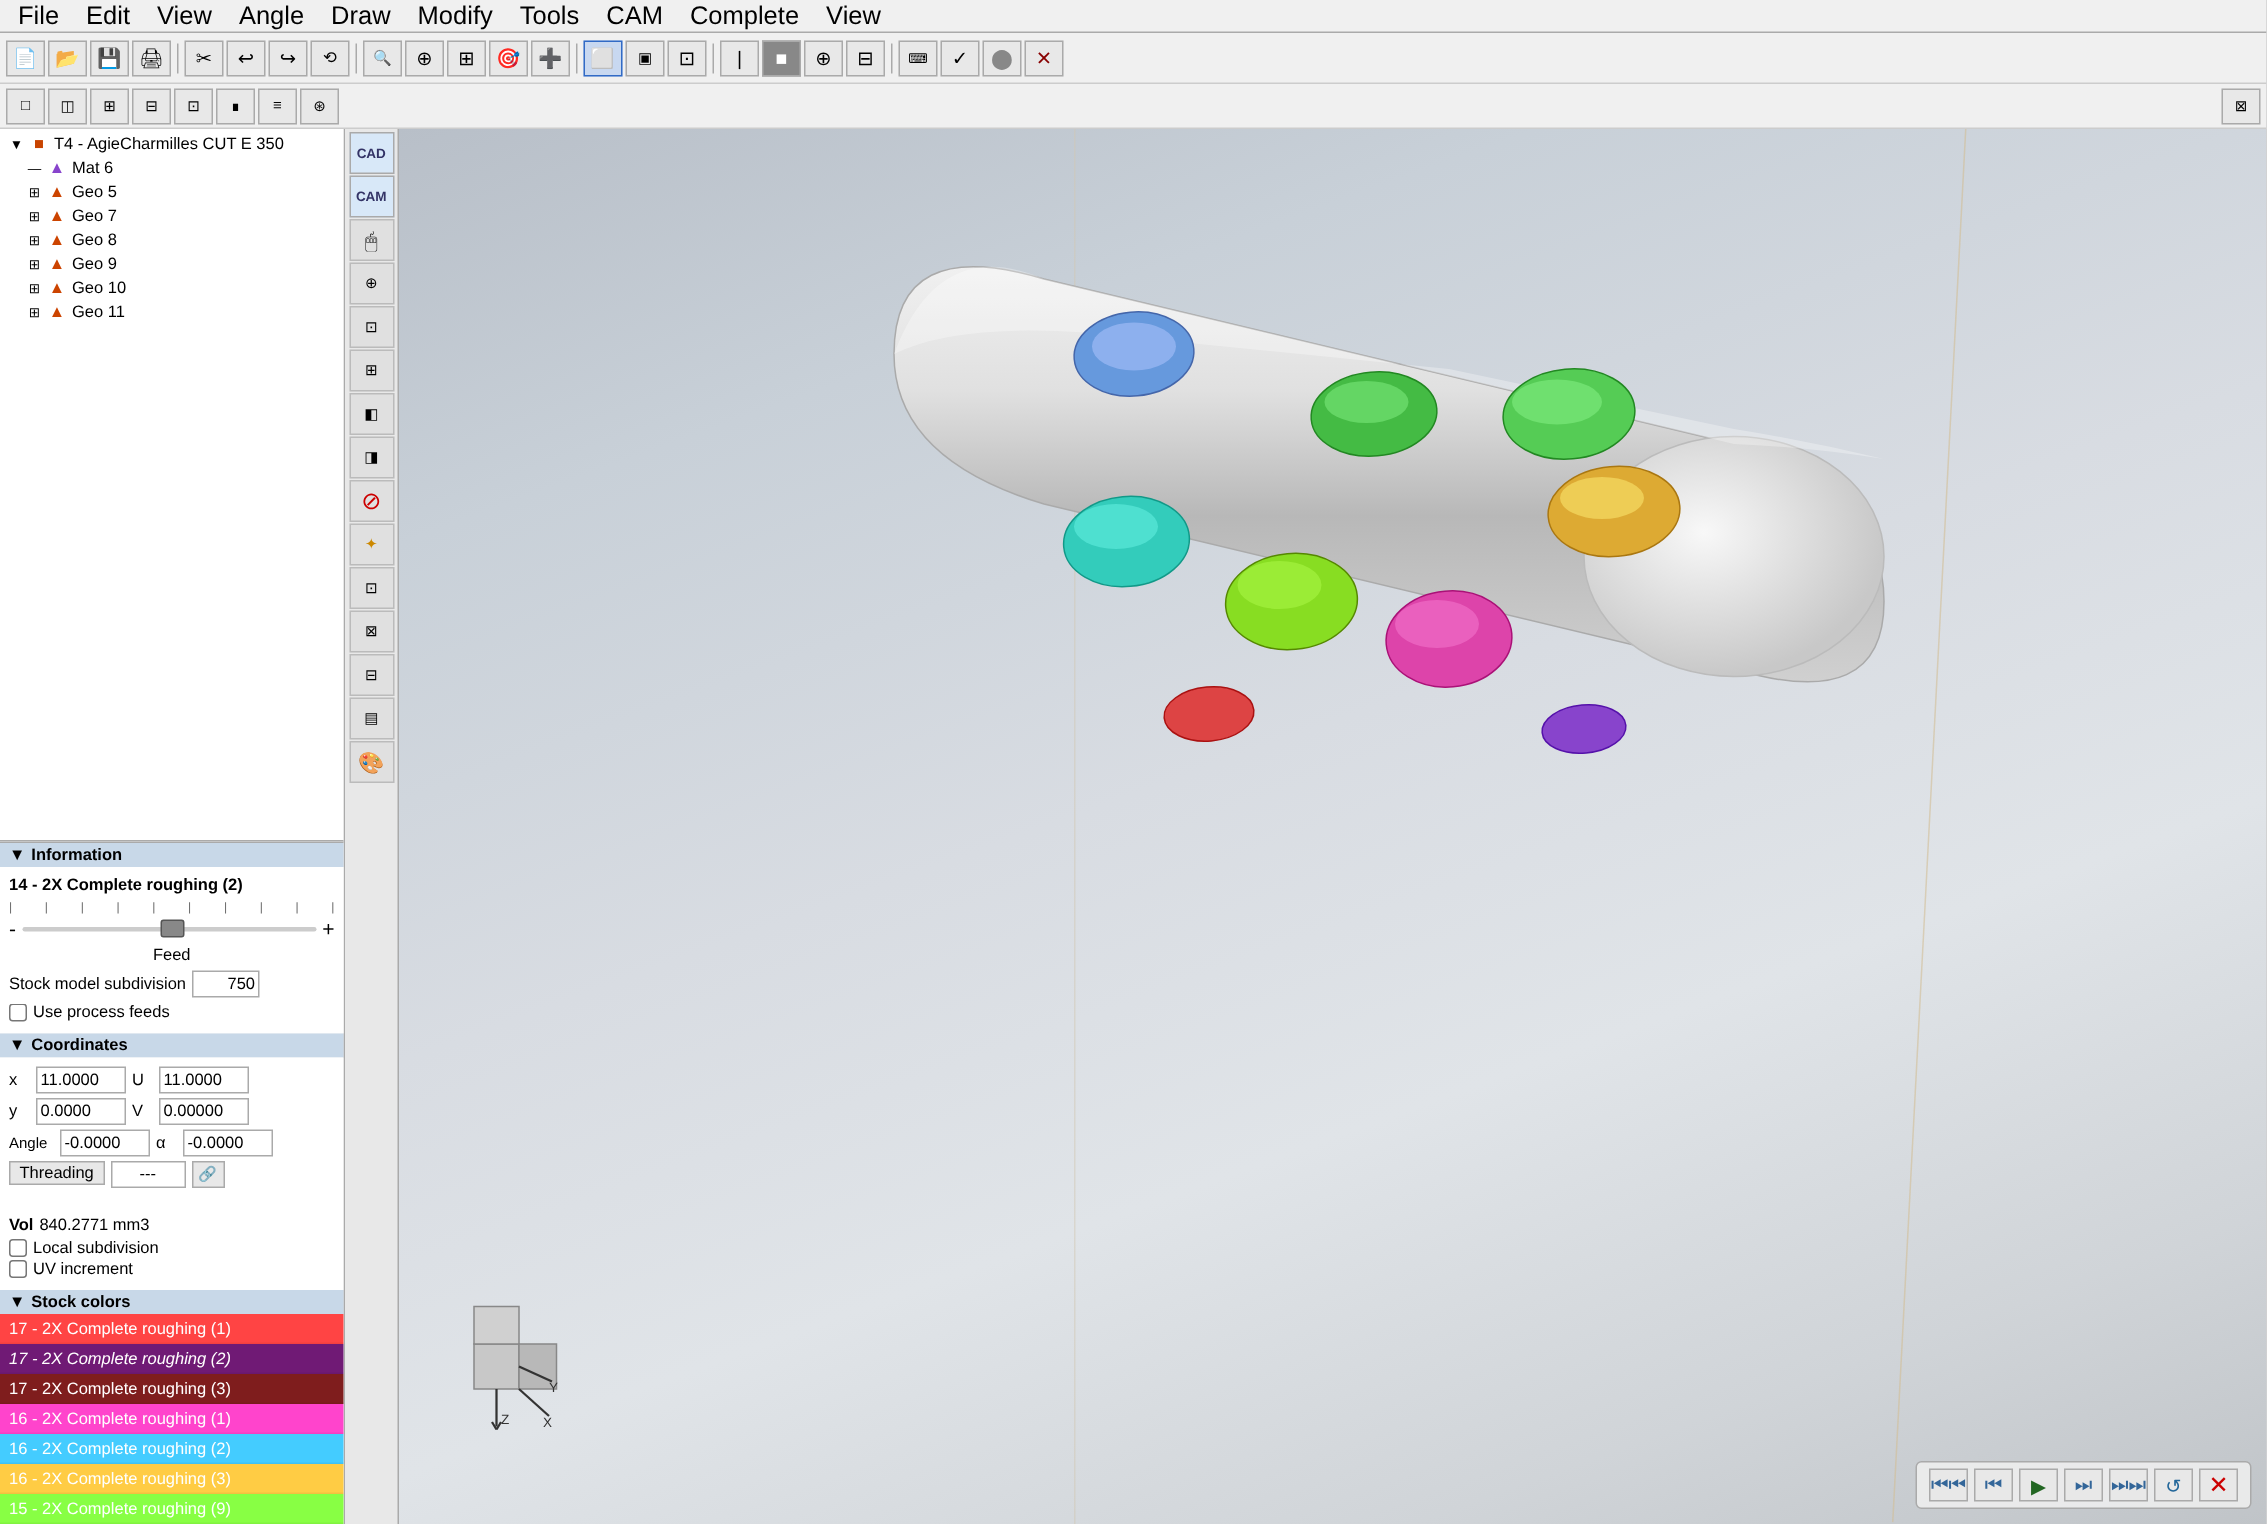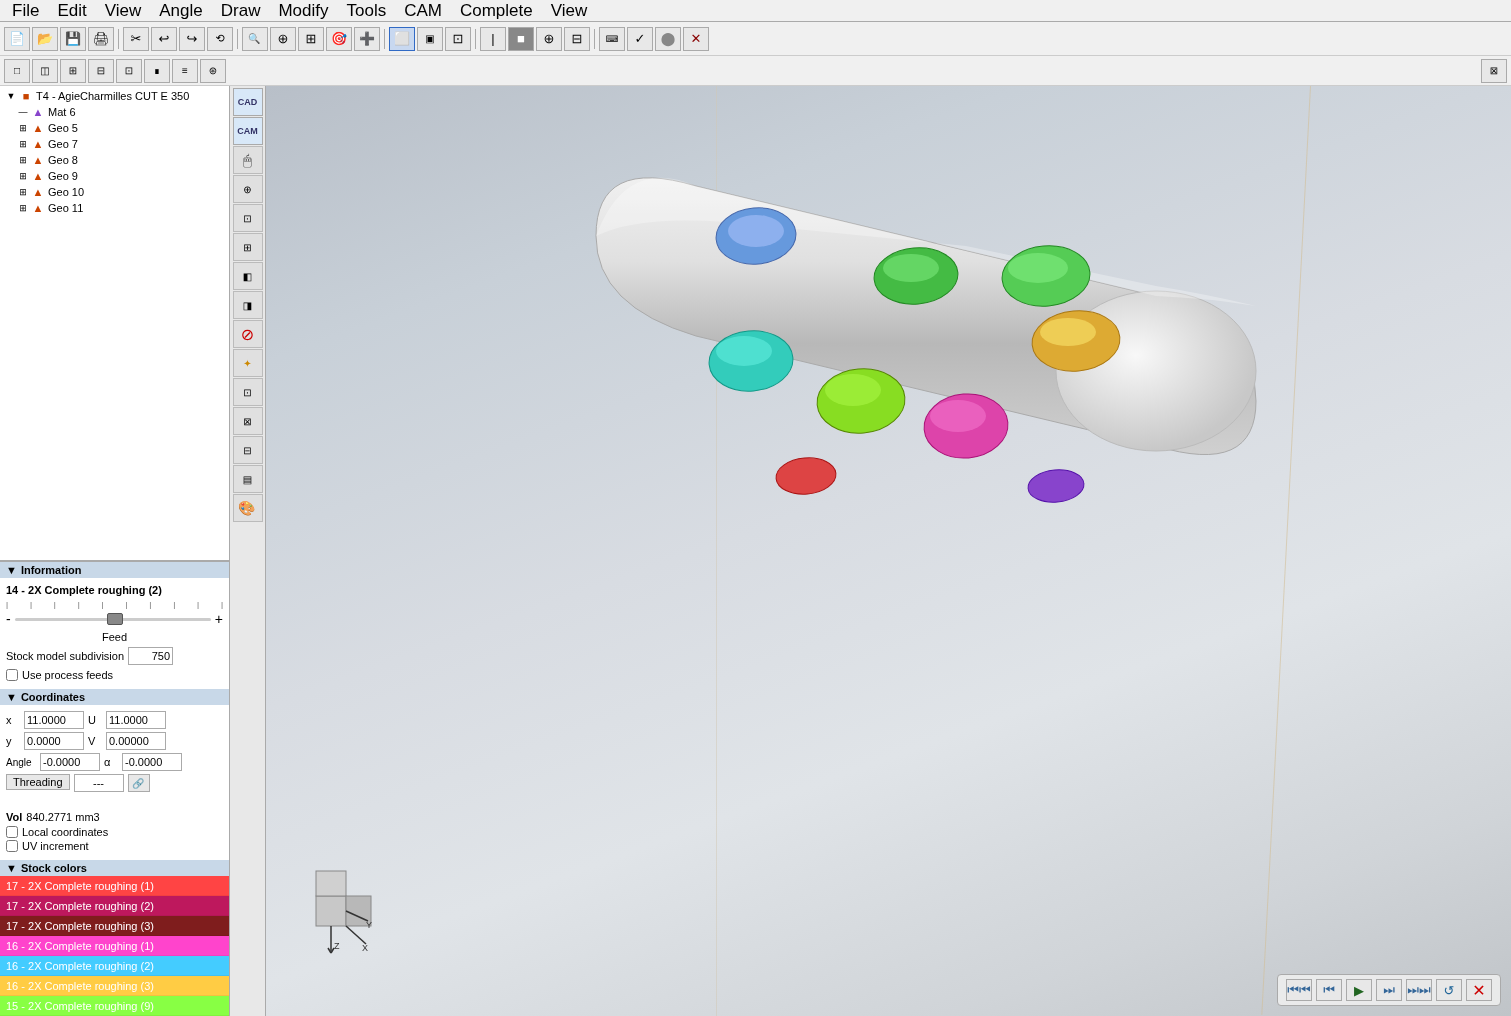--- a/index.html
+++ b/index.html
@@ -254,39 +254,39 @@
           <button class="threading-btn">Threading</button>
           <input class="threading-val" type="text" value="---" style="">
           <button style="width:22px;height:18px;background:#e8e8e8;border:1px solid #aaa;cursor:pointer;font-size:10px;">🔗</button>
         </div>
         <div class="vol-row">
           <span class="vol-label">Vol</span>
           <span class="vol-val">840.2771 mm3</span>
         </div>
         <div class="checkbox-row">
           <input type="checkbox" style="">
-          <span>Local coordinates</span>
+          <span>Local subdivision</span>
         </div>
         <div class="checkbox-row">
           <input type="checkbox" style="">
           <span>UV increment</span>
         </div>
       </div>
     </div>
 
     <div id="stock-panel">
       <div class="panel-header">
         <span>▼</span>
         <span>Stock colors</span>
       </div>
       <div class="stock-content">
         <div class="stock-item" style="background:#ff4444;color:white;">
           <span>17 - 2X Complete roughing (1)</span>
         </div>
-        <div class="stock-item" style="background:#be185d;color:white;">
+        <div class="stock-item" style="background:#701a75;color:white;font-style:italic;">
           <span>17 - 2X Complete roughing (2)</span>
         </div>
         <div class="stock-item" style="background:#7f1d1d;color:white;">
           <span>17 - 2X Complete roughing (3)</span>
         </div>
         <div class="stock-item" style="background:#ff44cc;color:white;text-align:center;">
           <span>16 - 2X Complete roughing (1)</span>
         </div>
         <div class="stock-item" style="background:#44ccff;color:white;">
           <span>16 - 2X Complete roughing (2)</span>

